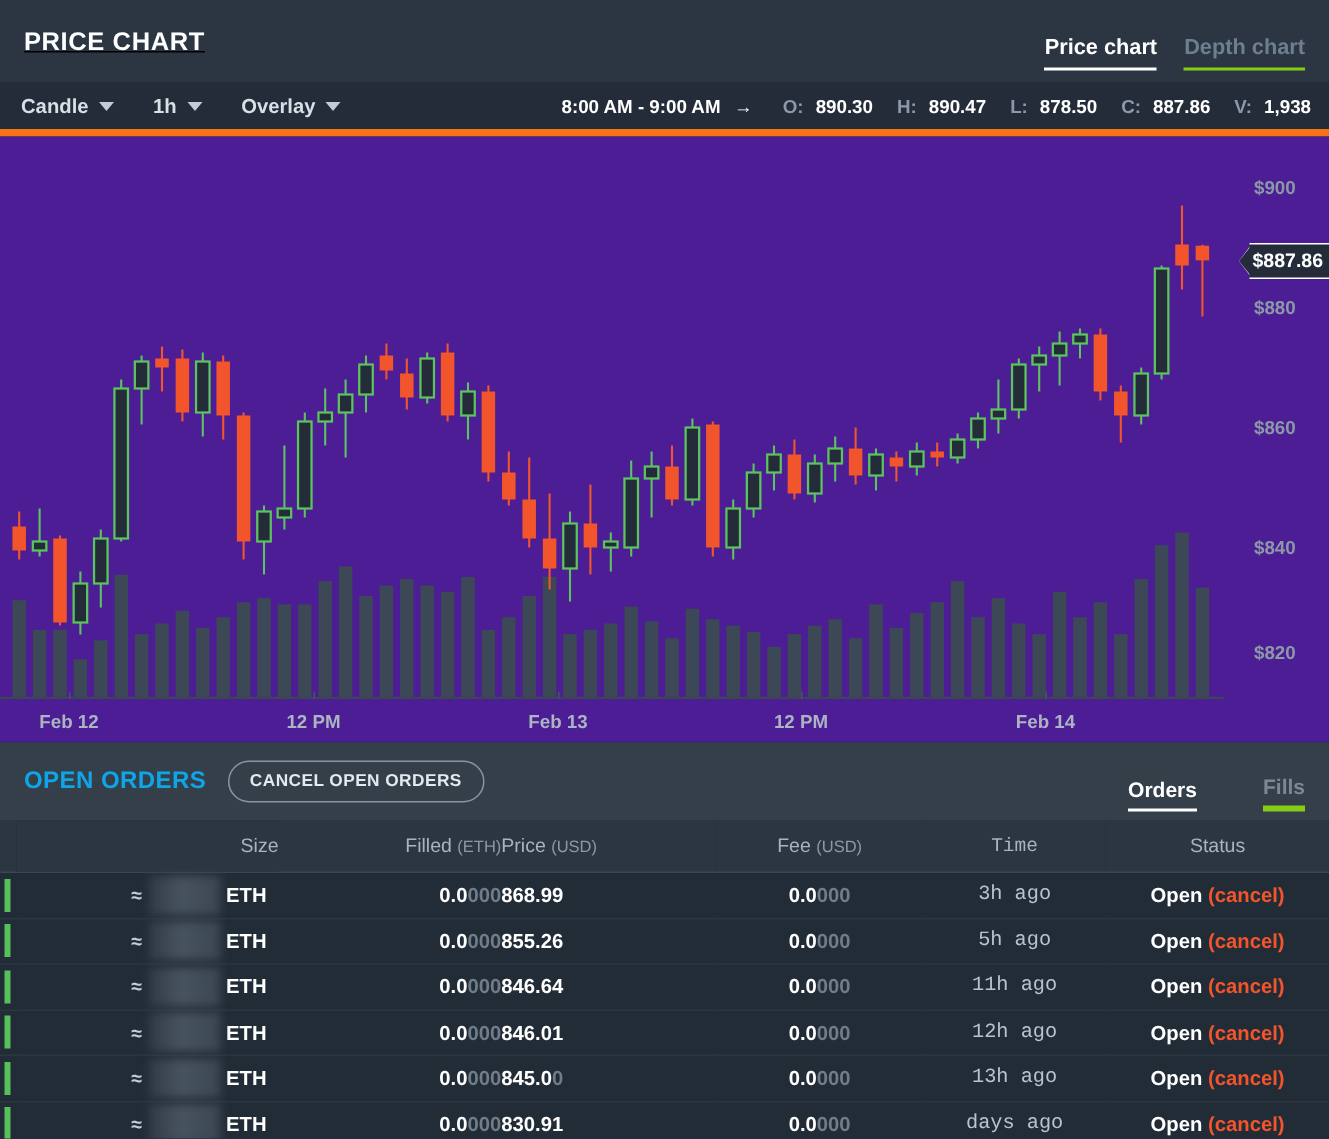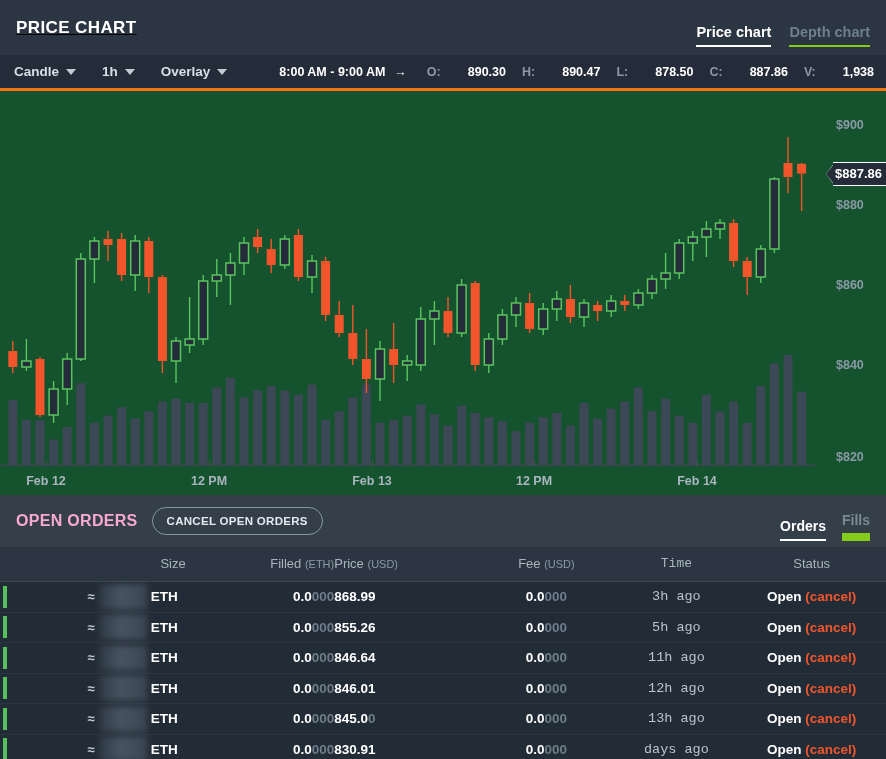--- a/index.html
+++ b/index.html
@@ -37,21 +37,21 @@
   }
   .head-tab.active { color: #ffffff; border-bottom: 2px solid #ffffff; }
   .head-tab.inactive { border-bottom: 2px solid #84cc16; }
 
   
   .toolbar {
     height: 36px;
     background: #232c38;
     display: flex; align-items: center;
     padding: 0 14px;
-    border-bottom: 3px solid #f97316;
+    border-bottom: 5px solid #f97316;
     position: relative;
   }
   .dd {
     display: flex; align-items: center; gap: 7px;
     margin-right: 26px;
     color: #d8dfe6;
     font-size: 13.5px;
     font-weight: bold;
   }
   .caret {
@@ -62,27 +62,27 @@
   }
   .ohlc {
     position: absolute; right: 12px;
     display: flex; align-items: center; gap: 8px;
     font-size: 12.5px; font-weight: bold;
     white-space: nowrap;
   }
   .ohlc .range { color: #ffffff; }
   .ohlc .arrow { color: #ffffff; margin: 0 4px 0 1px; }
   .ohlc .lbl { color: #8c9aa8; margin-left: 8px; }
-  .ohlc .val { color: #ffffff; margin-left: 19px; }
+  .ohlc .val { color: #ffffff; }
 
   
   .chart-area {
     position: relative;
     height: 404px;
-    background: #14532d;
+    background: #4c1d95;
   }
   .plot {
     position: absolute; left: 0; top: 0;
     width: 816px; height: 404px;
   }
   .yaxis {
     position: absolute; right: 0; top: 0;
     width: 70px; height: 404px;
   }
   .ytick {
@@ -142,43 +142,43 @@
 
   
   .orders-head {
     height: 52px;
     background: #343f4a;
     display: flex; align-items: center;
     padding: 0 16px;
     position: relative;
   }
   .orders-title {
-    color: #f9a8d4; font-size: 16px; font-weight: bold;
+    color: #0ea5e9; font-size: 16px; font-weight: bold;
     letter-spacing: 0.3px; margin-right: 14px;
   }
   .cancel-all {
     border: 1.5px solid #8795a3;
     border-radius: 16px;
     color: #e3e9ef;
     font-size: 11.5px; font-weight: bold;
     letter-spacing: 0.3px;
     padding: 7px 14px;
     background: transparent;
     cursor: pointer;
   }
   .orders-tabs {
     position: absolute; right: 16px; bottom: 6px;
     display: flex; gap: 16px; align-items: flex-end;
   }
   .otab {
     font-size: 14px; font-weight: bold;
-    padding-bottom: 5px; color: #7b8894;
+    padding-bottom: 5px; color: #7b8894; margin-left: 28px;
   }
   .otab.active { color: #ffffff; border-bottom: 2px solid #ffffff; }
-  .otab.inactive { border-bottom: 8px solid #84cc16; }
+  .otab.inactive { border-bottom: 4px solid #84cc16; }
 
   
   .tbl { width: 100%; border-collapse: collapse; background: #222c37; }
   .tbl thead th {
     color: #a9b4bf;
     font-size: 13px; font-weight: normal;
     padding: 9px 0 10px 0;
     background: #2b3642;
     border-bottom: 1px solid #3b4651;
   }
@@ -444,21 +444,21 @@
       <rect x="783.5" y="72.0" width="9" height="14.0" fill="#f2552c"></rect>
       <line x1="801.6" y1="72.1" x2="801.6" y2="120.0" stroke="#f2552c" stroke-width="1.4"></line>
       <rect x="797.1" y="72.8" width="9" height="9.8" fill="#f2552c"></rect>
       <line x1="0" y1="374" x2="816" y2="374" stroke="#3b4653" stroke-width="1"></line>
     </svg>
   <div class="yaxis" id="yaxis">
       <div class="ytick" style="top:34.0px">$900</div>
       <div class="ytick" style="top:114.0px">$880</div>
       <div class="ytick" style="top:194.0px">$860</div>
       <div class="ytick" style="top:274.0px">$840</div>
-      <div class="ytick" style="top:366px">$820</div>
+      <div class="ytick" style="top:344px">$820</div>
       <div class="price-tag" style="top:82.6px">
   <span class="notch"></span>
   <span class="notch-in"></span>
   <span class="body">$887.86</span>
 </div>
     </div>
   <div class="xaxis" id="xaxis">
       <div class="xtick-mark" style="left:46px"></div>
       <div class="xtick" style="left:46px">Feb 12</div>
       <div class="xtick-mark" style="left:209px"></div>

